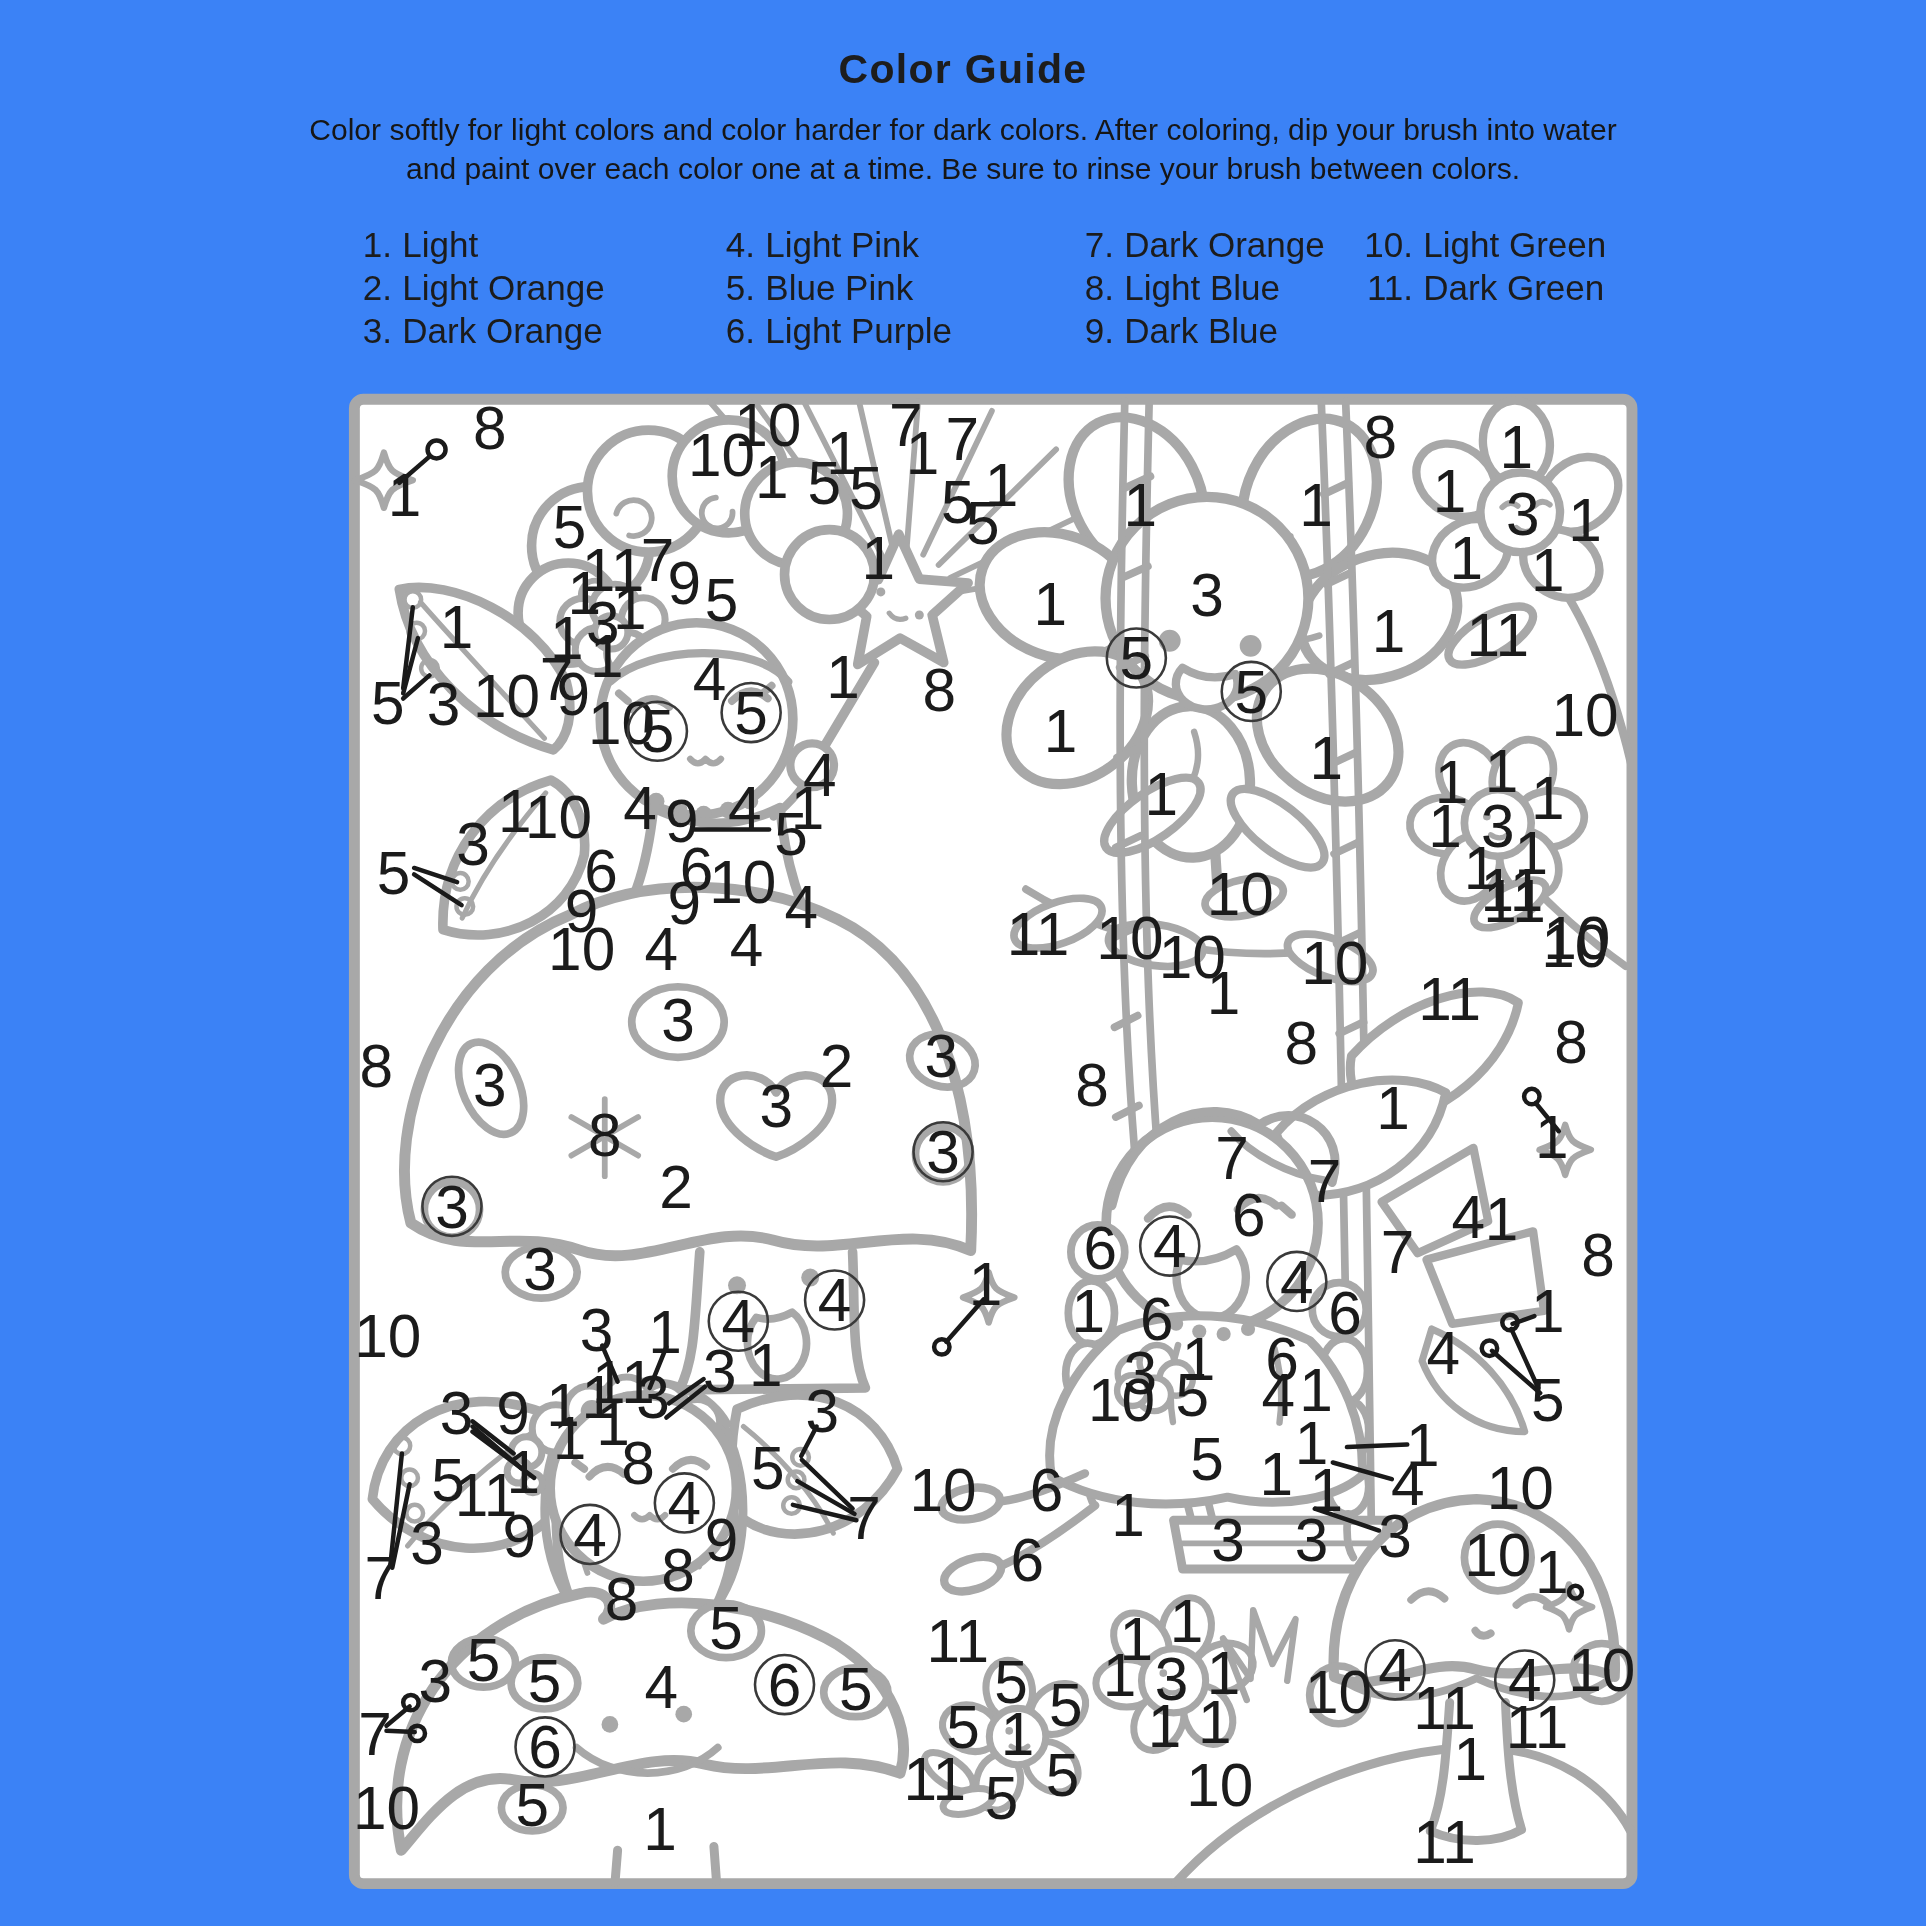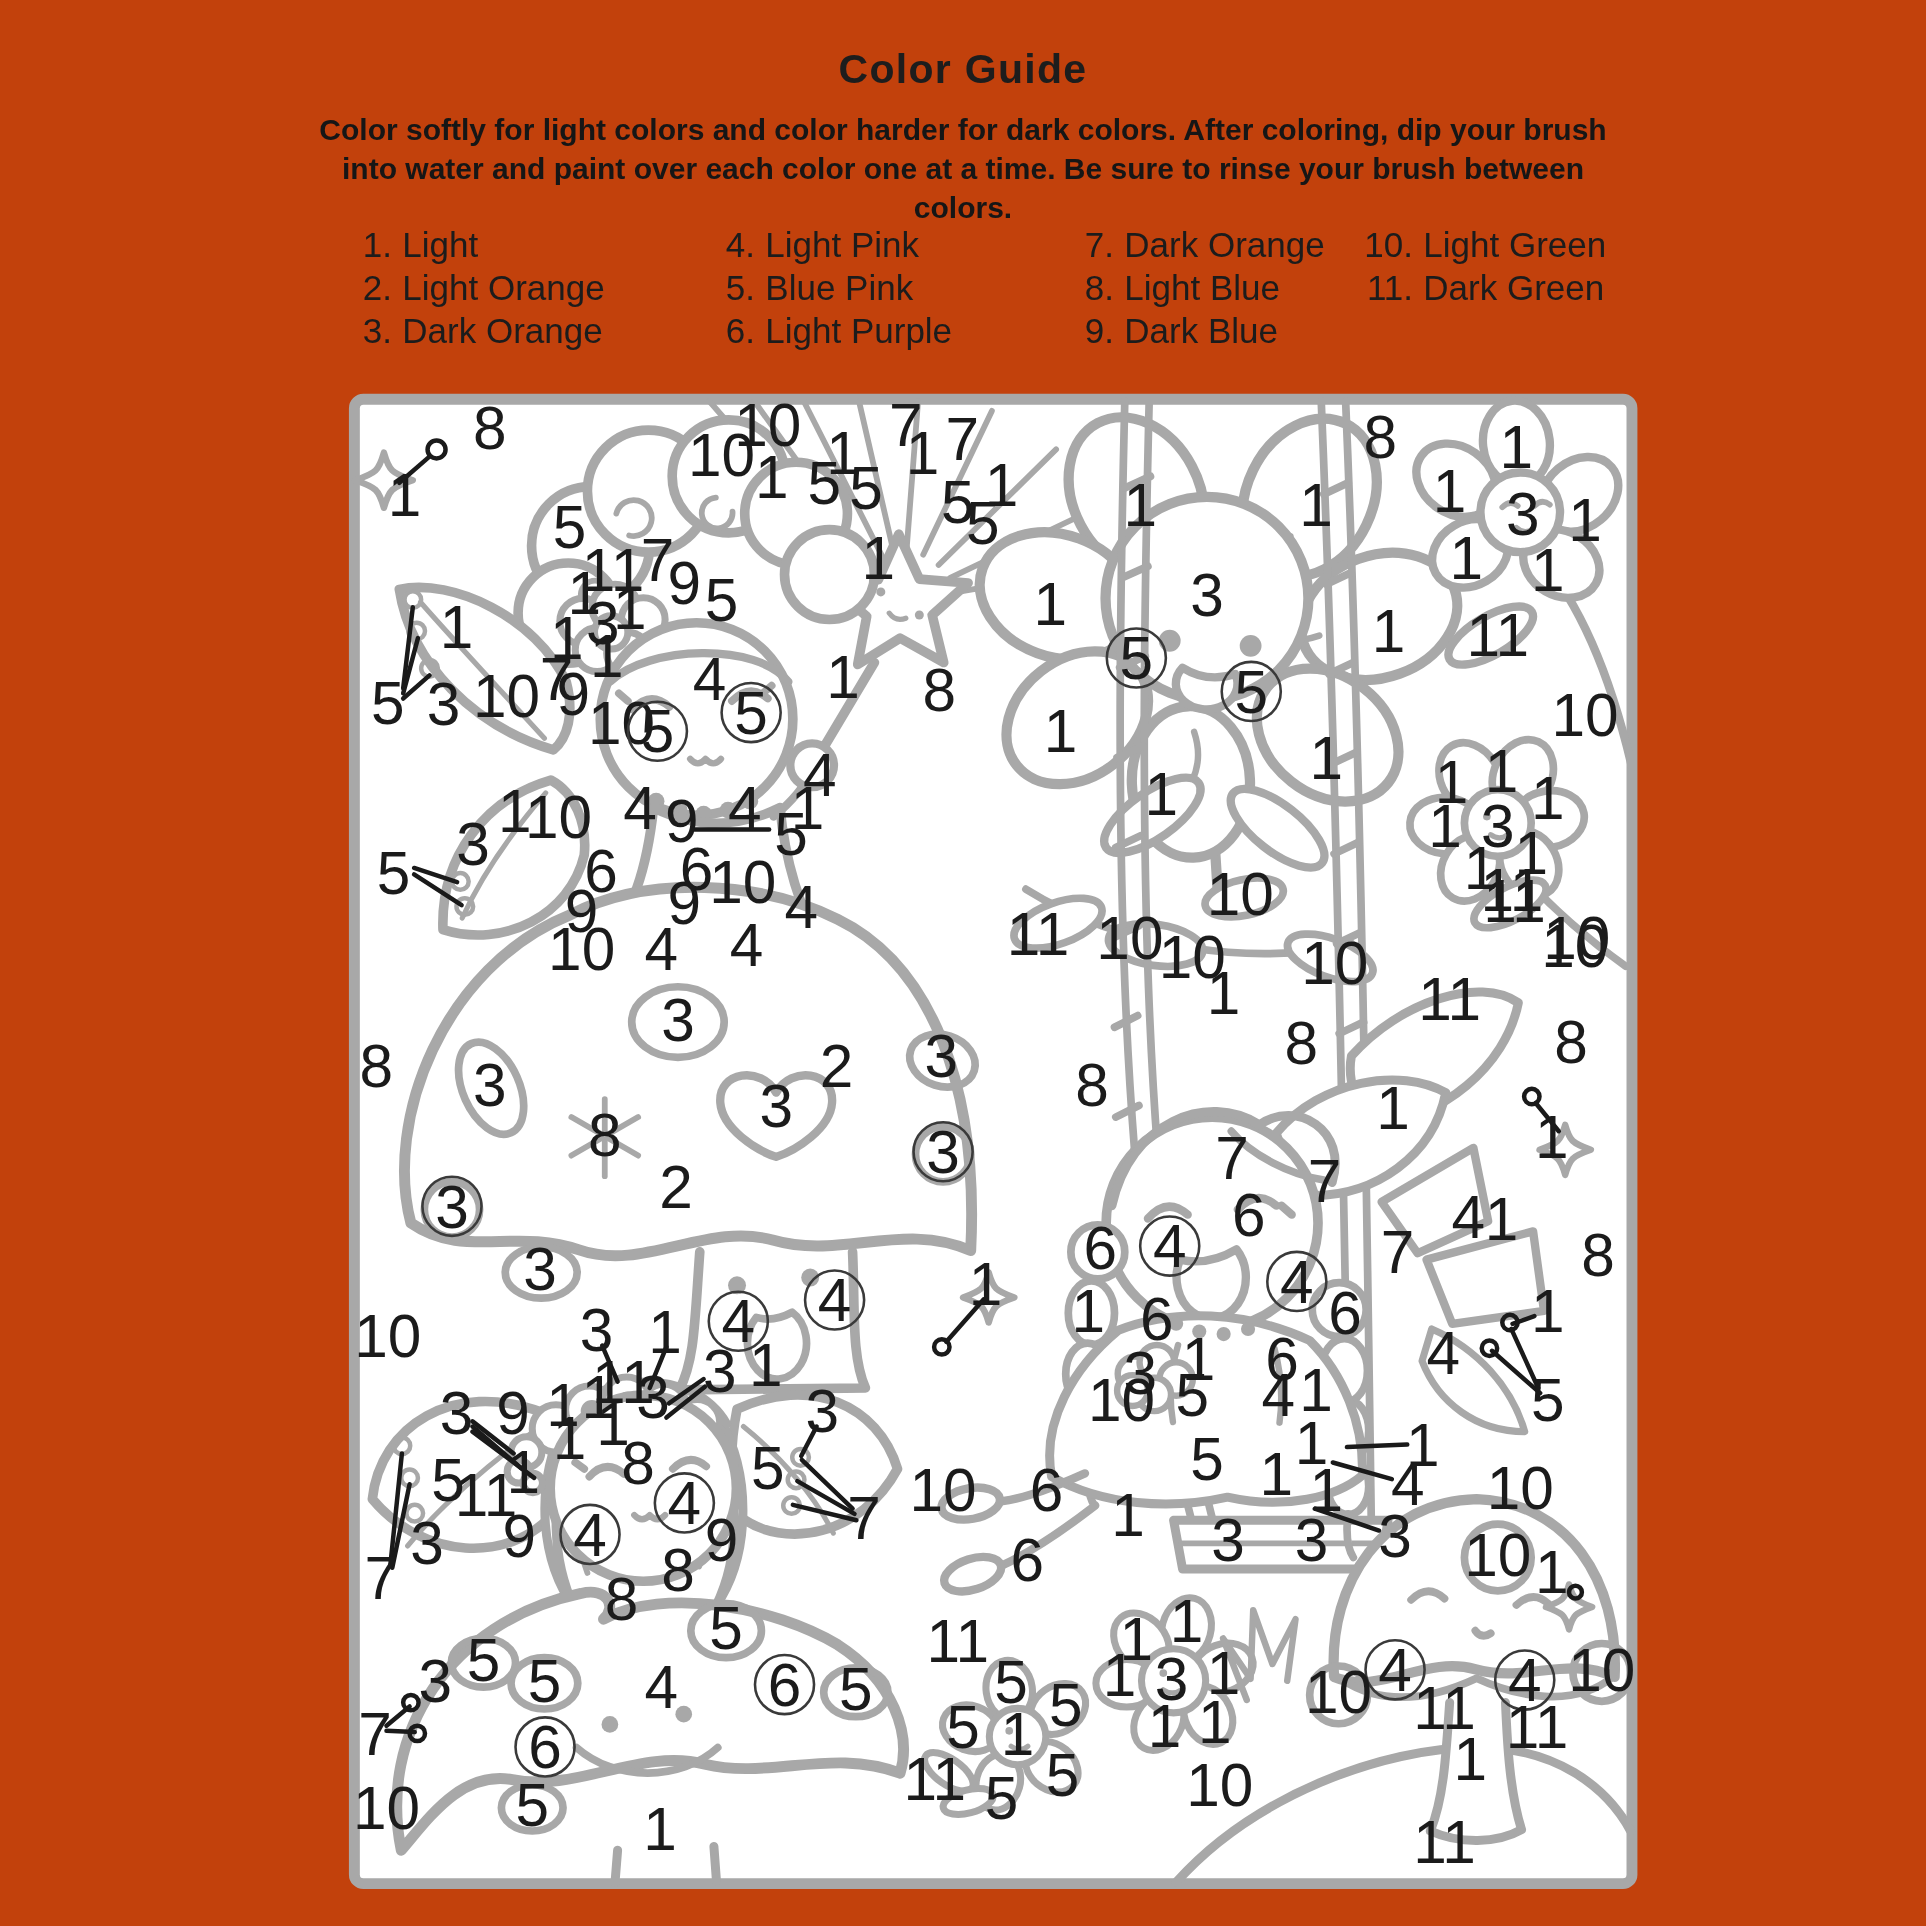--- a/index.html
+++ b/index.html
@@ -1,26 +1,26 @@
 <!DOCTYPE html>
 <html style="font-size:10.3px"><head>
 <meta charset="utf-8">
 <style>
   html,body{margin:0;padding:0;background:#ffffff;}
   .page{
-    position:relative;width:1926px;height:1926px;background:#c2410c;overflow:hidden;
+    position:relative;width:1926px;height:1926px;background:#3b82f6;overflow:hidden;
     font-family:"Liberation Sans", sans-serif;color:#1c1c1c;
   }
   .title{
     position:absolute;top:46px;left:0;width:100%;text-align:center;
     font-size:41px;font-weight:700;letter-spacing:1.3px;color:#1d1d1d;
   }
   .instructions{
     position:absolute;top:110px;left:289px;width:1348px;text-align:center;
-    font-size:30px;line-height:39px;font-weight:700;color:#161616;
+    font-size:30px;line-height:39px;font-weight:400;color:#161616;
   }
   .legend{position:absolute;top:226px;left:0;width:100%;height:141px;}
   .legend-col{position:absolute;top:0;display:flex;flex-direction:column;gap:5.8px;}
   .legend-item{display:flex;font-size:35px;font-weight:500;white-space:nowrap;line-height:37px;}
   .legend-num{width:71px;text-align:right;margin-right:10.3px;}
   .scene{position:absolute;top:0;left:0;width:1926px;height:1926px;}
   .num-label{
     font-family:"Liberation Sans", sans-serif;font-size:94px;font-weight:500;
     fill:#1b1b1b;text-anchor:middle;
   }

